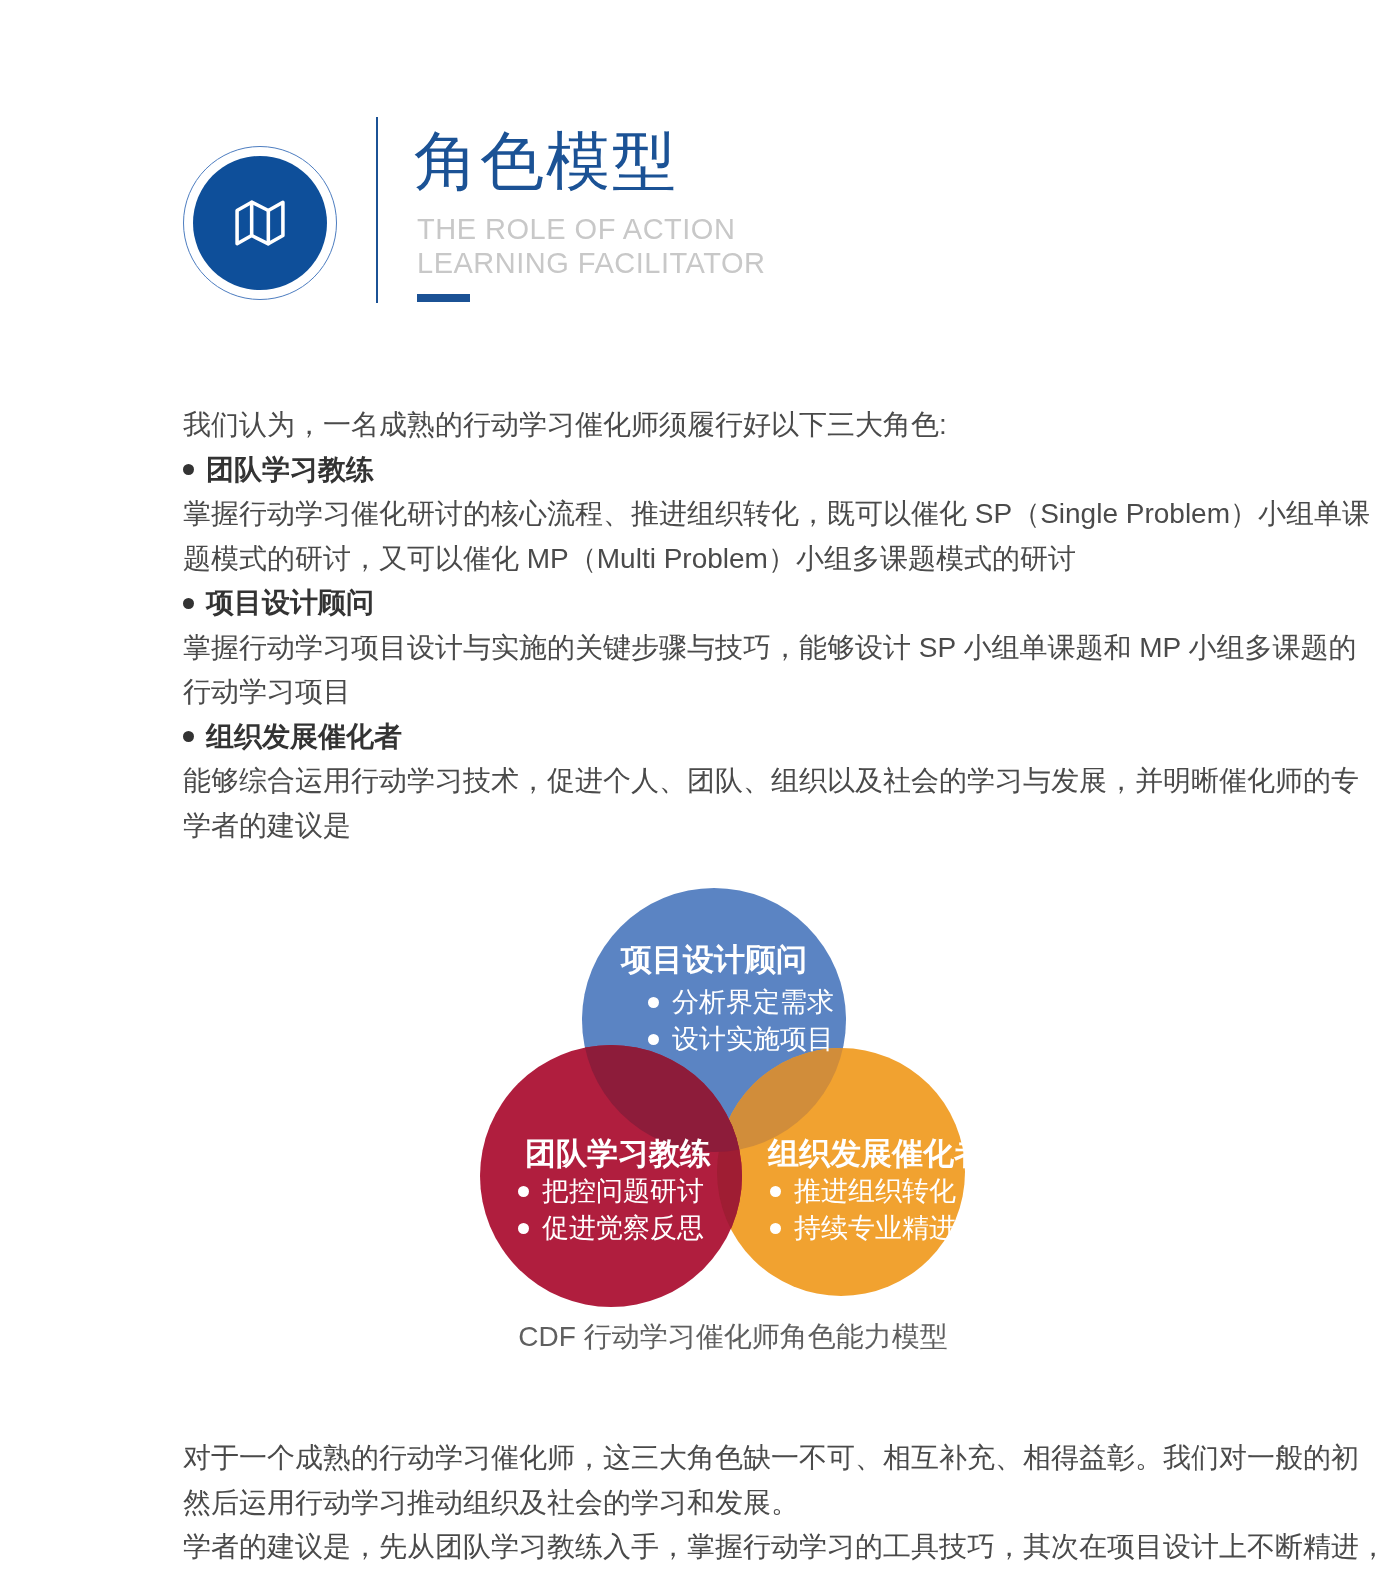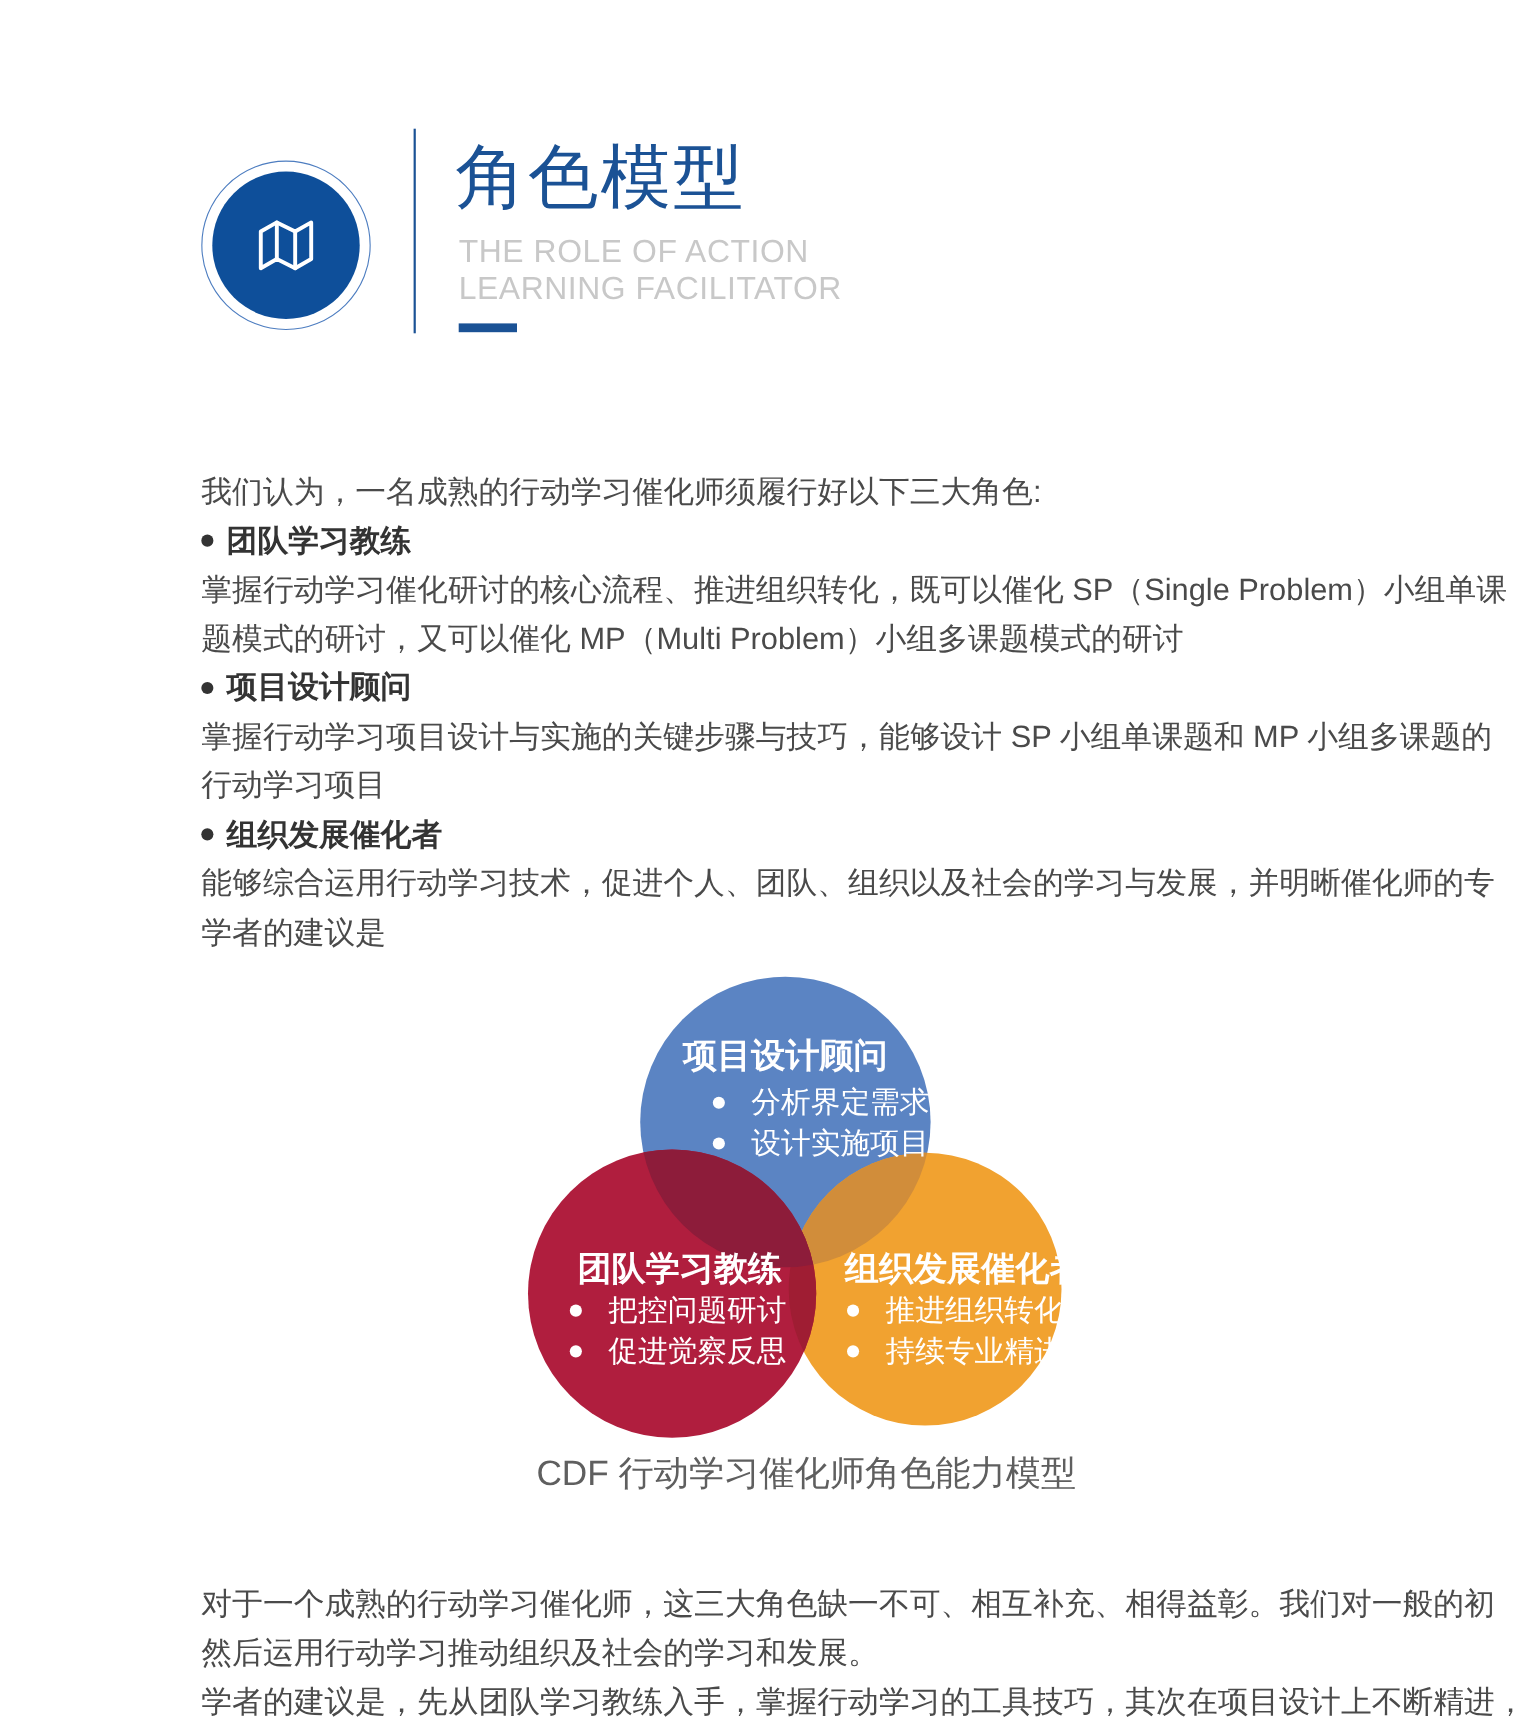--- a/index.html
+++ b/index.html
@@ -21,39 +21,39 @@
   .page-title{
     position:absolute;left:414px;top:118px;margin:0;
     font-size:64px;font-weight:normal;color:#1b5295;letter-spacing:2px;white-space:nowrap;
   }
   .page-subtitle{
     position:absolute;left:417px;top:212px;
     font-size:29px;line-height:34px;color:#c8c8c8;letter-spacing:0.5px;white-space:nowrap;
   }
   .title-dash{position:absolute;left:417px;top:294px;width:53px;height:8px;background:#1b5295;}
   
-  .roles-text{position:absolute;left:183px;top:403px;width:1090px;margin-top:22px;}
+  .roles-text{position:absolute;left:183px;top:403px;width:1090px;}
   .line{font-size:28px;line-height:44.5px;color:#4a4a4a;white-space:nowrap;}
   .line--heading{font-weight:bold;color:#333333;display:flex;align-items:center;gap:12px;height:44.5px;}
   .dot{width:11px;height:11px;border-radius:50%;background:#333333;display:inline-block;flex:none;}
   
   .venn{position:absolute;left:468px;top:878px;width:530px;height:500px;}
   .venn svg{position:absolute;left:0;top:0;display:block;}
   .vtitle{
     position:absolute;font-size:31px;font-weight:bold;color:#ffffff;
     white-space:nowrap;line-height:36px;
   }
   .vtitle--centered{transform:translateX(-50%);}
   .vbullets{position:absolute;display:flex;flex-direction:column;gap:8px;}
-  .vbullet{display:flex;align-items:center;gap:24px;height:29px;}
+  .vbullet{display:flex;align-items:center;gap:13px;height:29px;}
   .vbullet .wdot{width:11px;height:11px;border-radius:50%;background:#ffffff;flex:none;}
   .vbullet span.txt{font-size:27px;color:#ffffff;white-space:nowrap;line-height:29px;}
   .venn-caption{
     position:absolute;left:50%;top:440px;transform:translateX(-50%);
-    font-size:32px;color:#5f5f5f;white-space:nowrap;
+    font-size:28px;color:#5f5f5f;white-space:nowrap;
   }
   
   .closing{position:absolute;left:183px;top:1400px;width:1090px;margin-top:36px;}
 </style>
 </head>
 <body>
 
 <div class="page">
 
   <div class="badge-ring">

